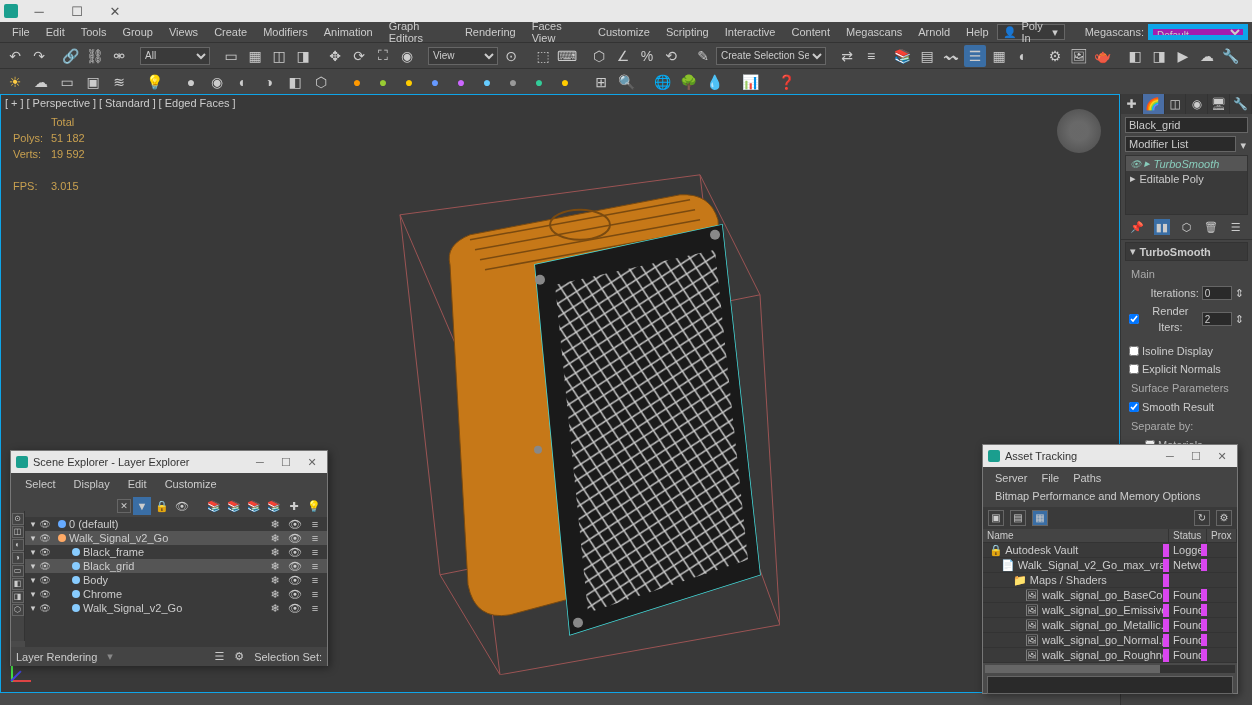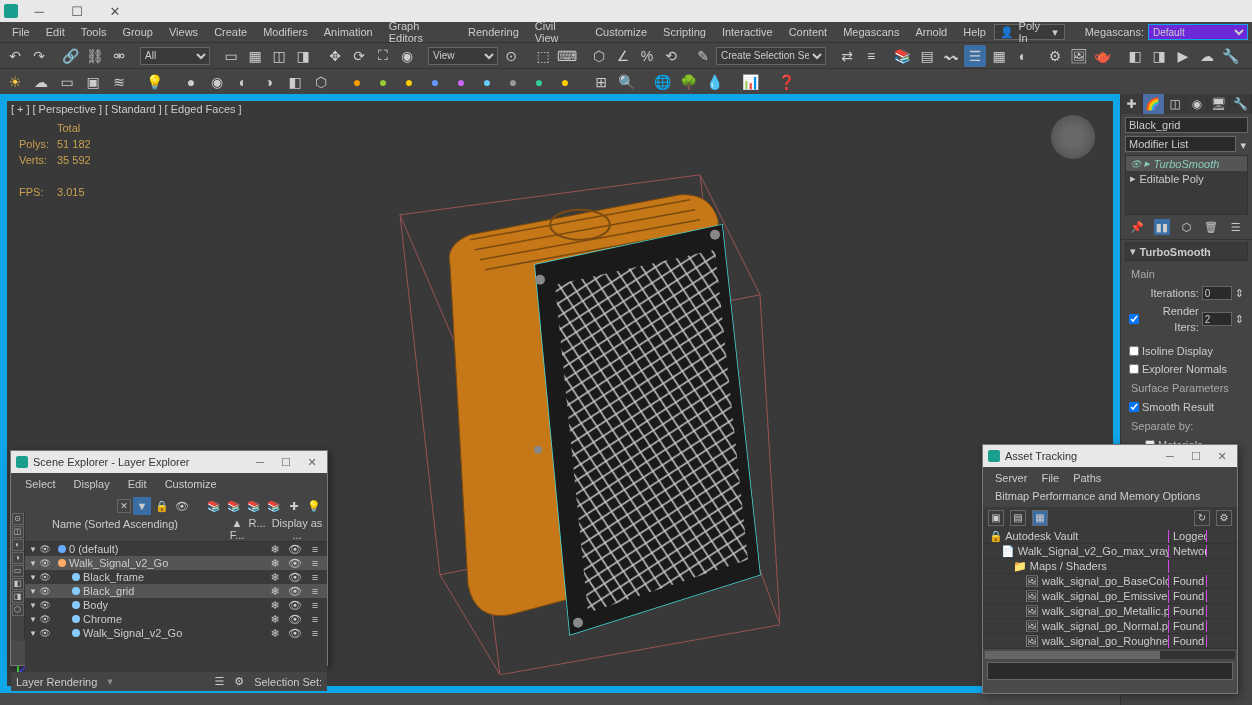--- a/index.html
+++ b/index.html
@@ -7,28 +7,28 @@
 .titlebar{height:22px;background:#e8e8e8;display:flex;align-items:center;padding:0 4px;color:#333}
 .titlebar .icon{width:14px;height:14px;background:#1a9e8e;border-radius:2px;margin-right:6px}
 .titlebar .title{flex:1}
 .winbtns{display:flex;gap:8px}
 .winbtn{width:30px;height:20px;display:flex;align-items:center;justify-content:center;color:#555;font-size:13px}
 .menubar{height:20px;background:#444;display:flex;align-items:center;padding:0 4px;color:#ccc}
 .menubar .mi{padding:2px 8px;cursor:pointer}
 .menubar .spacer{flex:1}
 .signin{display:flex;align-items:center;gap:4px;padding:0 6px;border:1px solid #666;background:#3a3a3a;height:16px}
 .workspaces{display:flex;align-items:center;gap:4px;margin-left:20px}
-.workspaces select{background:#6d28d9;color:#ccc;border:1px solid #0ea5e9;height:16px;font-size:10px;width:100px}
+.workspaces select{background:#a21caf;color:#ccc;border:5px solid #0ea5e9;height:16px;font-size:10px;width:100px}
 .toolbar{height:26px;background:#444;border-top:1px solid #333;display:flex;align-items:center;padding:0 4px;gap:2px}
 .toolbar2{height:26px;background:#444;border-top:1px solid #333;display:flex;align-items:center;padding:0 4px;gap:4px}
 .tbtn{width:22px;height:22px;display:flex;align-items:center;justify-content:center;color:#ccc;font-size:14px;border-radius:2px}
 .tbtn.active{background:#3a6ea5}
 .tsep{width:6px}
 .tsel{background:#3a3a3a;color:#ccc;border:1px solid #666;height:18px;font-size:10px}
-.viewport{position:absolute;top:94px;left:0;right:132px;bottom:12px;background:#393939;border:7px solid #0ea5e9}
+.viewport{position:absolute;top:94px;left:0;right:132px;bottom:12px;background:#393939;border:1px solid #0ea5e9}
 .viewport-label{position:absolute;top:2px;left:4px;color:#999;font-size:10px}
 .viewport-label span{color:#ccc}
 .vp-edged{color:#8cf}
 .stats{position:absolute;top:18px;left:10px;color:#c8a050;font-size:10px;line-height:14px}
 .stats td{padding:0 6px 0 0}
 .navcube{position:absolute;top:14px;right:18px;width:44px;height:44px;background:radial-gradient(circle,#888 30%,#555);border-radius:22px;opacity:.6}
 .axis{position:absolute;bottom:10px;left:10px;width:30px;height:30px}
 .axis .x{position:absolute;bottom:0;left:0;width:20px;height:2px;background:#d44}
 .axis .y{position:absolute;bottom:0;left:0;width:2px;height:20px;background:#4d4}
 .axis .z{position:absolute;bottom:0;left:0;width:14px;height:2px;background:#44d;transform:rotate(-45deg);transform-origin:left}
@@ -80,21 +80,21 @@
 .se-footer{display:flex;align-items:center;padding:3px 5px;background:#444;gap:10px}
 .at-menu{display:flex;gap:2px;padding:3px 6px;background:#444;flex-wrap:wrap}
 .at-menu .ami{padding:2px 6px}
 .at-tb{display:flex;gap:6px;padding:3px 5px;background:#3a3a3a}
 .at-tb .atb{width:16px;height:16px;border:1px solid #666;font-size:10px;text-align:center;line-height:14px}
 .at-tb .atb.active{background:#3a6ea5}
 .at-table{background:#3a3a3a}
 .at-thead{display:flex;background:#444;border-bottom:1px solid #333}
 .at-thead div{padding:1px 4px;border-right:1px solid #333;font-size:10px}
 .at-row{display:flex;border-bottom:1px solid #333;font-size:10px;height:15px;align-items:center}
-.at-row div{padding:0 4px;border-right:1px solid #d946ef;overflow:hidden;white-space:nowrap}
+.at-row div{padding:0 4px;border-right:6px solid #d946ef;overflow:hidden;white-space:nowrap}
 .at-c1{width:186px}
 .at-c2{width:38px}
 .at-c3{width:30px}
 .at-scroll{height:8px;background:#333;margin:2px}
 .at-scroll .thumb{width:70%;height:100%;background:#666}
 .at-sel{width:calc(100% - 8px);margin:3px 4px;height:18px;background:#2a2a2a;border:1px solid #666}
 .model{position:absolute;top:50%;left:50%;transform:translate(-50%,-48%);width:440px;height:540px}
 svg{width:100%;height:100%}
 </style>
 </head>
@@ -113,21 +113,21 @@
   <div class="mi">File</div>
   <div class="mi">Edit</div>
   <div class="mi">Tools</div>
   <div class="mi">Group</div>
   <div class="mi">Views</div>
   <div class="mi">Create</div>
   <div class="mi">Modifiers</div>
   <div class="mi">Animation</div>
   <div class="mi">Graph Editors</div>
   <div class="mi">Rendering</div>
-  <div class="mi">Civil View</div>
+  <div class="mi">Faces View</div>
   <div class="mi">Customize</div>
   <div class="mi">Scripting</div>
   <div class="mi">Interactive</div>
   <div class="mi">Content</div>
   <div class="mi">Megascans</div>
   <div class="mi">Arnold</div>
   <div class="mi">Help</div>
   <div class="spacer"></div>
   <div class="signin">
     <span>👤</span>
@@ -246,21 +246,21 @@
           <tr>
             <td></td>
             <td>Total</td>
           </tr>
       <tr>
             <td>Polys:</td>
             <td>51 182</td>
           </tr>
       <tr>
             <td>Verts:</td>
-            <td>35 592</td>
+            <td>19 592</td>
           </tr>
       <tr>
             <td>&nbsp;</td>
           </tr>
       <tr>
             <td>FPS:</td>
             <td>3.015</td>
           </tr>
     </tbody>
       </table>
@@ -352,31 +352,31 @@
       </div>
     <div class="cp-rollbody">
       <div class="cp-sublabel">Main</div>
       <div class="cp-row">
           <label>Iterations:</label>
           <input class="cp-spin" value="0" style="">
           <span>⇕</span>
         </div>
       <div class="cp-row">
           <input type="checkbox" class="cp-chk" checked="" style="">
-          <label style="text-align:right">Render Iters:</label>
+          <label style="text-align:center">Render Iters:</label>
           <input class="cp-spin" value="2" style="">
           <span>⇕</span>
         </div>
       <div class="cp-row" style="margin-top:6px">
           <input type="checkbox" class="cp-chk" style="">
           <span>Isoline Display</span>
         </div>
       <div class="cp-row">
           <input type="checkbox" class="cp-chk" style="">
-          <span>Explorer Normals</span>
+          <span>Explicit Normals</span>
         </div>
       <div class="cp-sublabel">Surface Parameters</div>
       <div class="cp-row">
           <input type="checkbox" class="cp-chk" checked="" style="">
           <span>Smooth Result</span>
         </div>
       <div class="cp-sublabel">Separate by:</div>
       <div class="cp-row" style="padding-left:18px">
           <input type="checkbox" class="cp-chk" style="">
           <span>Materials</span>
@@ -424,27 +424,20 @@
     <div class="ss">⊙</div>
     <div class="ss">◫</div>
     <div class="ss">◐</div>
     <div class="ss">◑</div>
     <div class="ss">▭</div>
     <div class="ss">◧</div>
     <div class="ss">◨</div>
     <div class="ss">⬡</div>
   </div>
   <div style="margin-left:14px">
-    <div class="se-head">
-      <div class="c1"></div>
-      <div class="c2">Name (Sorted Ascending)</div>
-      <div class="c3">▲ F...</div>
-      <div class="c3">R...</div>
-      <div class="c3" style="width:60px">Display as ...</div>
-    </div>
     <div class="se-tree" id="se-tree">
         <div class="se-row">
           <span class="eye">▾</span>
           <span class="eye">👁</span>
           <span class="ind" style="width:4px"></span>
           <span class="dot" style="background:#6af"></span>
           <span>0 (default)</span>
           <span style="flex:1"></span>
           <span style="width:20px;text-align:center">❄</span>
           <span style="width:20px;text-align:center">👁</span>
@@ -546,20 +539,25 @@
   </div>
   <div class="at-tb">
     <div class="atb">▣</div>
     <div class="atb">▤</div>
     <div class="atb active">▦</div>
     <div style="flex:1"></div>
     <div class="atb">↻</div>
     <div class="atb">⚙</div>
   </div>
   <div class="at-table">
+    <div class="at-thead">
+      <div class="at-c1">Name</div>
+      <div class="at-c2">Status</div>
+      <div class="at-c3">Prox</div>
+    </div>
     <div id="at-rows">
         <div class="at-row">
           <div class="at-c1"><span style="display:inline-block;width:2px"></span>🔒 Autodesk Vault</div>
           <div class="at-c2">Logged...</div>
           <div class="at-c3"></div>
         </div>
         <div class="at-row">
           <div class="at-c1"><span style="display:inline-block;width:14px"></span>📄 Walk_Signal_v2_Go_max_vray.max</div>
           <div class="at-c2">Networ...</div>
           <div class="at-c3"></div>

